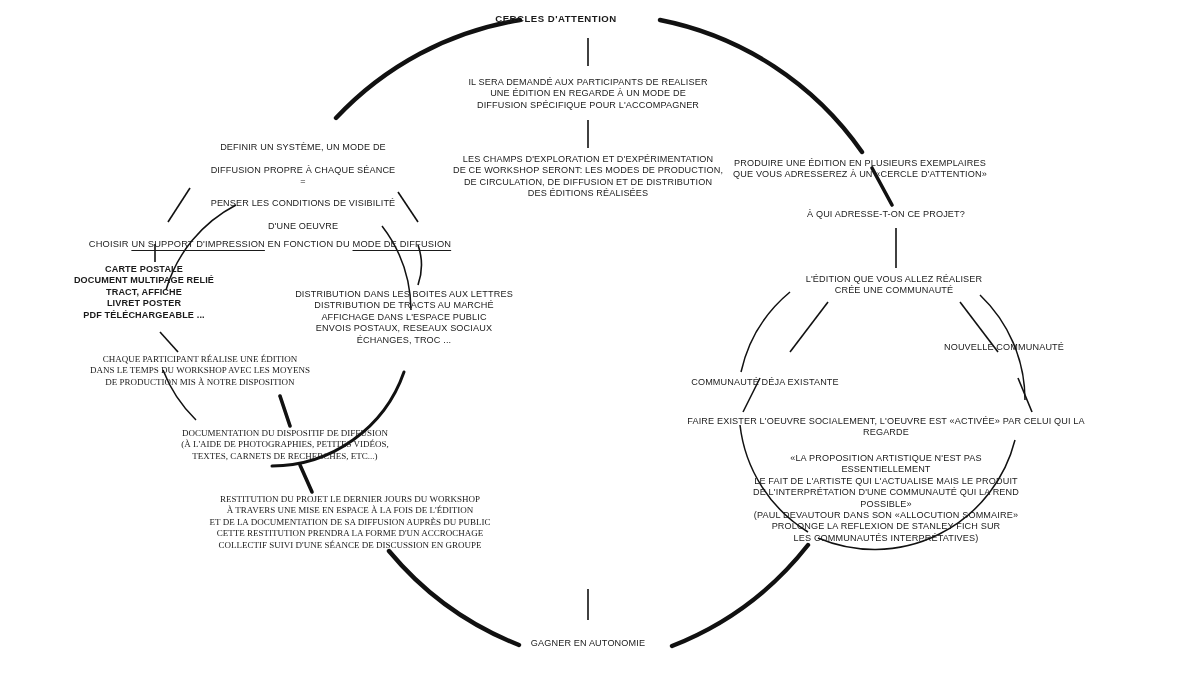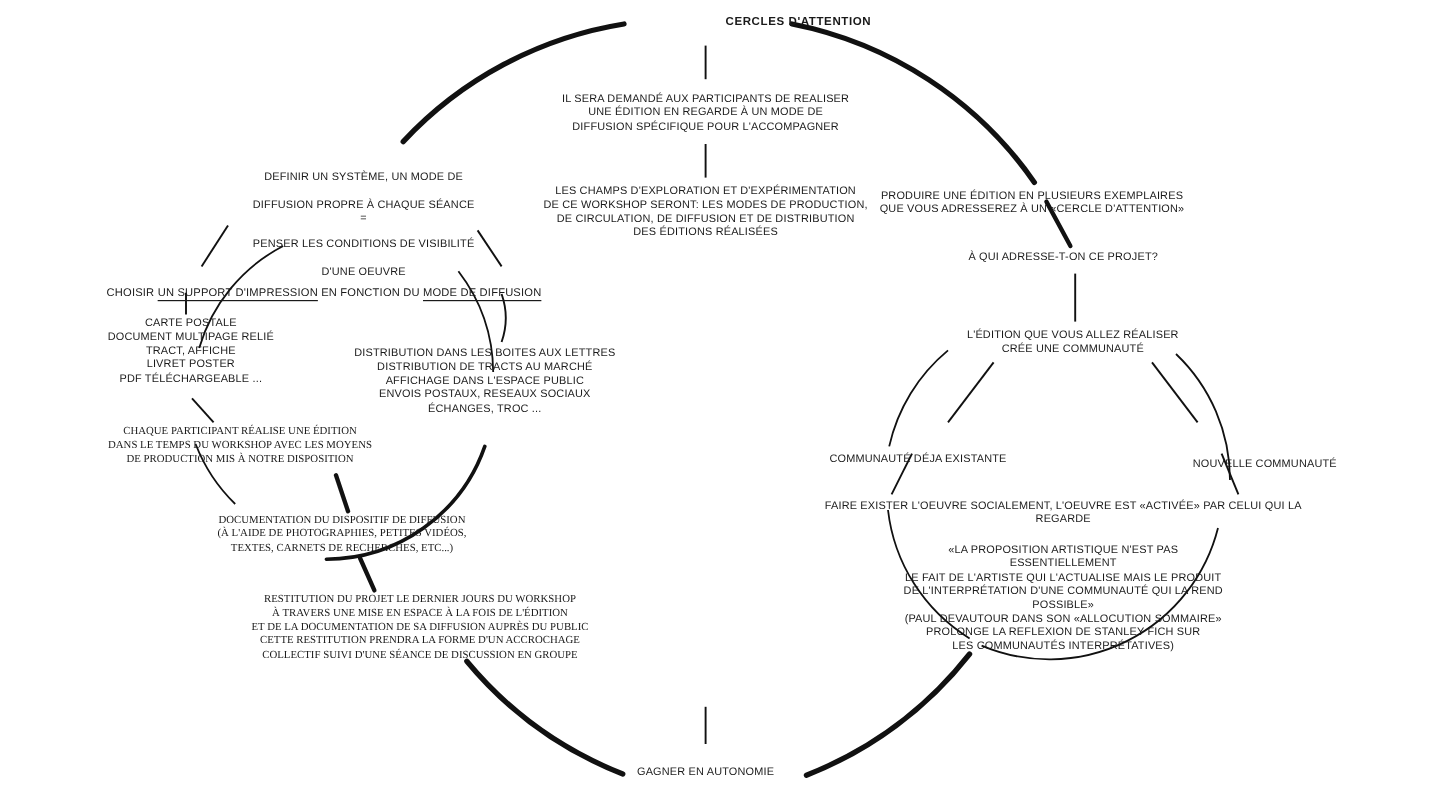--- a/index.html
+++ b/index.html
@@ -82,21 +82,21 @@
       <line x1="896" y1="228" x2="896" y2="268" stroke-width="1.6"></line>
 
       <line x1="828" y1="302" x2="790" y2="352" stroke-width="1.6"></line>
       <line x1="960" y1="302" x2="998" y2="352" stroke-width="1.6"></line>
 
       <line x1="760" y1="378" x2="743" y2="412" stroke-width="1.6"></line>
       <line x1="1018" y1="378" x2="1032" y2="412" stroke-width="1.6"></line>
     </g>
   </svg>
 
-  <div class="node title" style="left:596px;top:13px;width:260px;text-align:right;">CERCLES D'ATTENTION</div>
+  <div class="node title" style="left:556px;top:13px;width:260px;">CERCLES D'ATTENTION</div>
 
   <div class="node" style="left:588px;top:77px;width:330px;">IL SERA DEMANDÉ AUX PARTICIPANTS DE REALISER
 UNE ÉDITION EN REGARDE À UN MODE DE
 DIFFUSION SPÉCIFIQUE POUR L'ACCOMPAGNER</div>
 
   <div class="node" style="left:588px;top:154px;width:360px;">LES CHAMPS D'EXPLORATION ET D'EXPÉRIMENTATION
 DE CE WORKSHOP SERONT: LES MODES DE PRODUCTION,
 DE CIRCULATION, DE DIFFUSION ET DE DISTRIBUTION
 DES ÉDITIONS RÉALISÉES</div>
 
@@ -105,21 +105,21 @@
     <span>DIFFUSION PROPRE À CHAQUE SÉANCE</span>
     <span class="eqsign">=</span>
     <span>PENSER LES CONDITIONS DE VISIBILITÉ</span><br>
     <span>D'UNE OEUVRE</span>
   </div>
 
   <div class="node underlined" style="left:270px;top:228px;width:400px;">
     <span>CHOISIR </span><u>UN SUPPORT D'IMPRESSION</u><span> EN FONCTION DU </span><u>MODE DE DIFFUSION</u>
   </div>
 
-  <div class="node" style="left:159px;top:264px;width:240px;">CARTE POSTALE
+  <div class="node" style="left:144px;top:264px;width:240px;font-weight:bold;">CARTE POSTALE
 DOCUMENT MULTIPAGE RELIÉ
 TRACT, AFFICHE
 LIVRET POSTER
 PDF TÉLÉCHARGEABLE ...</div>
 
   <div class="node" style="left:404px;top:289px;width:260px;">DISTRIBUTION DANS LES BOITES AUX LETTRES
 DISTRIBUTION DE TRACTS AU MARCHÉ
 AFFICHAGE DANS L'ESPACE PUBLIC
 ENVOIS POSTAUX, RESEAUX SOCIAUX
 ÉCHANGES, TROC ...</div>
@@ -144,21 +144,21 @@
   <div class="node" style="left:860px;top:138px;width:300px;margin-top:20px;">PRODUIRE UNE ÉDITION EN PLUSIEURS EXEMPLAIRES
 QUE VOUS ADRESSEREZ À UN «CERCLE D'ATTENTION»</div>
 
   <div class="node" style="left:886px;top:209px;width:250px;">À QUI ADRESSE-T-ON CE PROJET?</div>
 
   <div class="node" style="left:894px;top:274px;width:260px;">L'ÉDITION QUE VOUS ALLEZ RÉALISER
 CRÉE UNE COMMUNAUTÉ</div>
 
   <div class="node" style="left:765px;top:361px;width:230px;margin-top:16px;">COMMUNAUTÉ DÉJA EXISTANTE</div>
 
-  <div class="node" style="left:1004px;top:381px;width:220px;text-align:right;">NOUVELLE COMMUNAUTÉ</div>
+  <div class="node" style="left:1004px;top:342px;width:220px;">NOUVELLE COMMUNAUTÉ</div>
 
   <div class="node" style="left:886px;top:416px;width:440px;">FAIRE EXISTER L'OEUVRE SOCIALEMENT, L'OEUVRE EST «ACTIVÉE» PAR CELUI QUI LA REGARDE</div>
 
   <div class="node" style="left:886px;top:453px;width:280px;">«LA PROPOSITION ARTISTIQUE N'EST PAS ESSENTIELLEMENT
 LE FAIT DE L'ARTISTE QUI L'ACTUALISE MAIS LE PRODUIT
 DE L'INTERPRÉTATION D'UNE COMMUNAUTÉ QUI LA REND
 POSSIBLE»
 (PAUL DEVAUTOUR DANS SON «ALLOCUTION SOMMAIRE»
 PROLONGE LA REFLEXION DE STANLEY FICH SUR
 LES COMMUNAUTÉS INTERPRÉTATIVES)</div>

